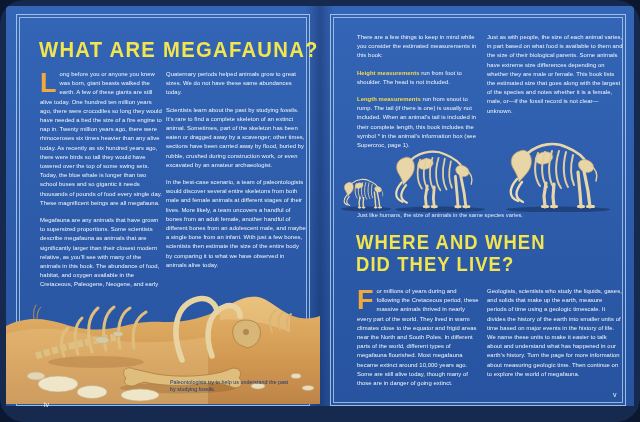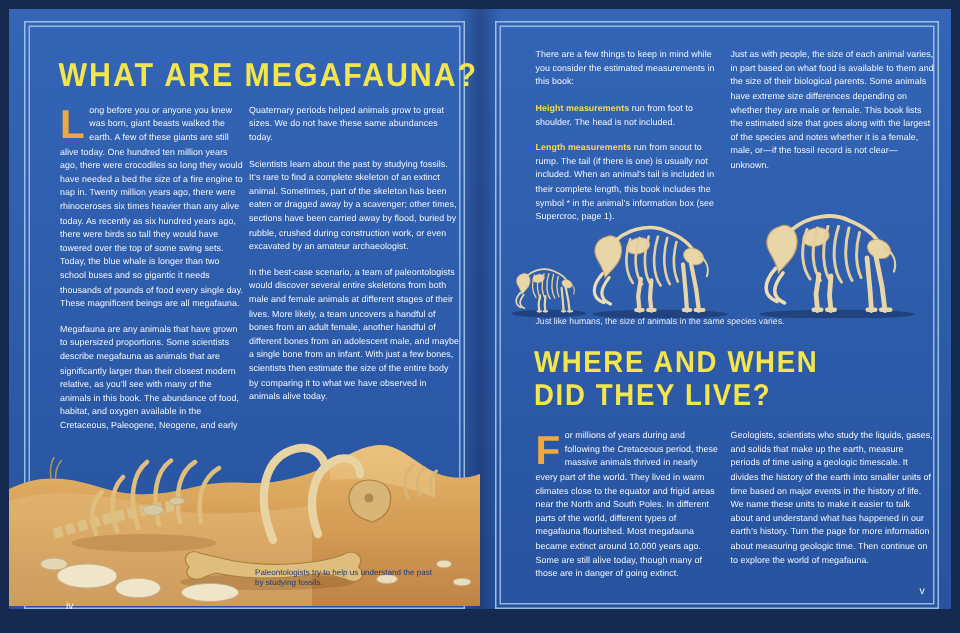--- a/index.html
+++ b/index.html
@@ -1,19 +1,20 @@
 <!DOCTYPE html>
 <html><head>
 <meta charset="utf-8">
 <style>
   html,body{margin:0;padding:0;background:#0c1830;}
   .book{
     position:relative;width:640px;height:422px;overflow:hidden;
     background:#16294e;
     font-family:"Liberation Sans",sans-serif;
+    border-radius:24px;
     -webkit-font-smoothing:antialiased;
   }
   .spread{
     position:absolute;left:6px;top:6px;width:628px;height:400px;
     background:linear-gradient(180deg,#3465b6 0%,#2e5dac 45%,#27539f 100%);
   }
   .gutter{
     position:absolute;left:306px;top:6px;width:28px;height:400px;
     background:linear-gradient(90deg,rgba(8,16,48,0) 0%,rgba(8,16,48,.30) 50%,rgba(8,16,48,0) 100%);
   }

